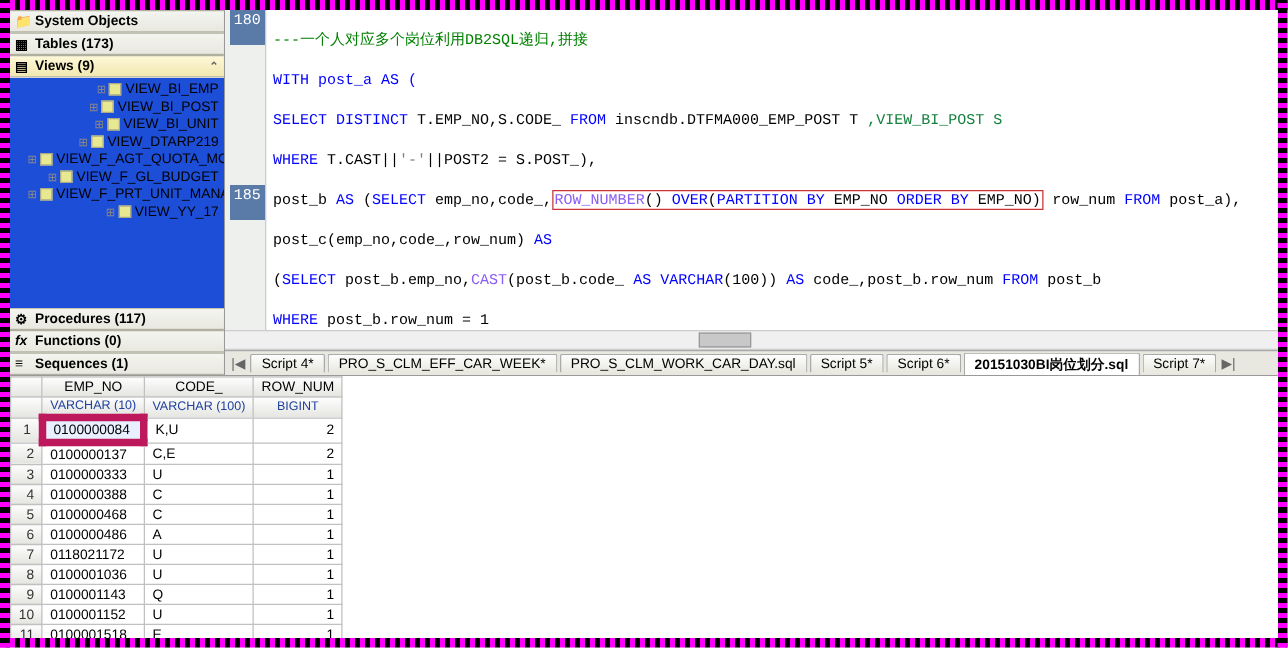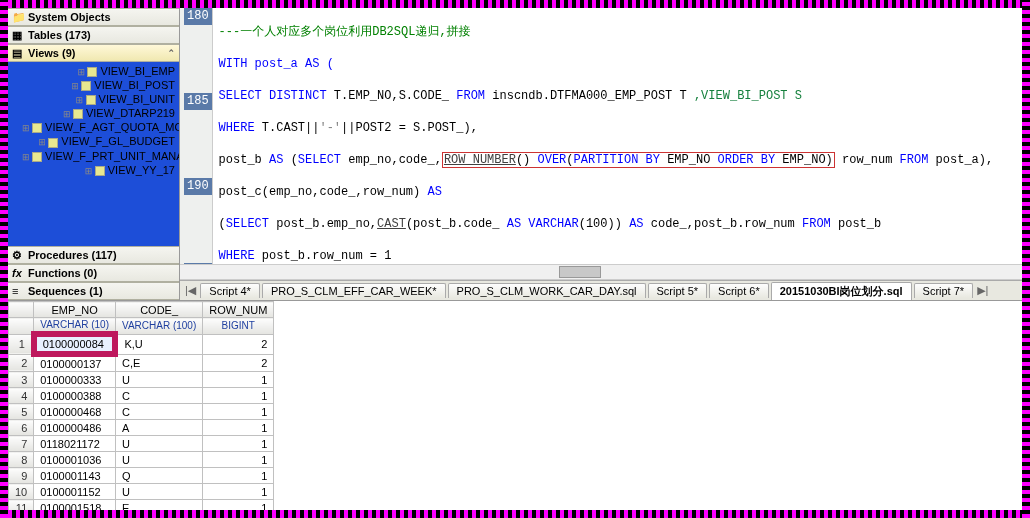--- a/index.html
+++ b/index.html
@@ -96,35 +96,35 @@
   background: #eef0ee;
   color: #808080;
   font-family: "Courier New", monospace;
   font-size: 12px;
   text-align: right;
   padding: 0 4px;
   user-select: none;
   border-right: 1px solid #ccc;
   line-height: 16px;
 }
-.gutter div { height: 17px; }
+.gutter div { height: 28px; }
 .gutter .ln5 { background: #5a7aa8; color: #fff; padding: 0 3px; margin-right:-4px; }
 .code {
   font-family: "Courier New", monospace;
   font-size: 12px;
   line-height: 16px;
   white-space: pre;
   padding-left: 6px;
   flex: 1;
   overflow-x: auto;
 }
 .kw { color: #0000ff; }
 .com { color: #008000; }
 .str { color: #808080; }
-.fn { color: #404040; text-decoration: underline; }
+.fn { color: #8b5cf6; }
 .red { color: #15803d; }
 .num { color: #000; }
 .box-red { border: 1px solid #cc3333; padding: 0 1px; }
 .tabs-bar {
   background: #e8e8e0;
   border-top: 1px solid #aaa;
   display: flex;
   align-items: center;
   padding: 0 2px;
   height: 20px;

